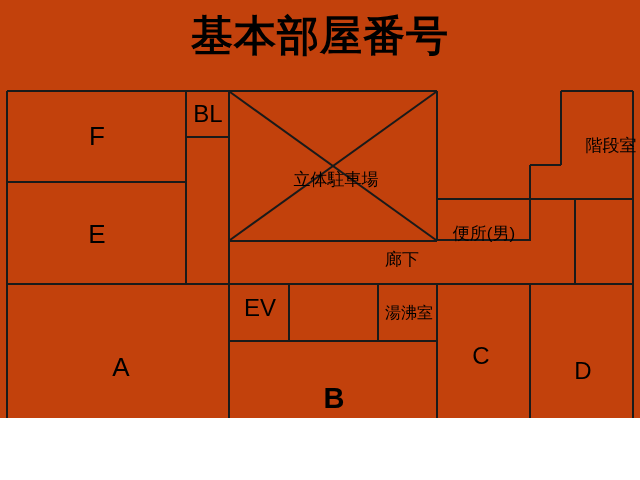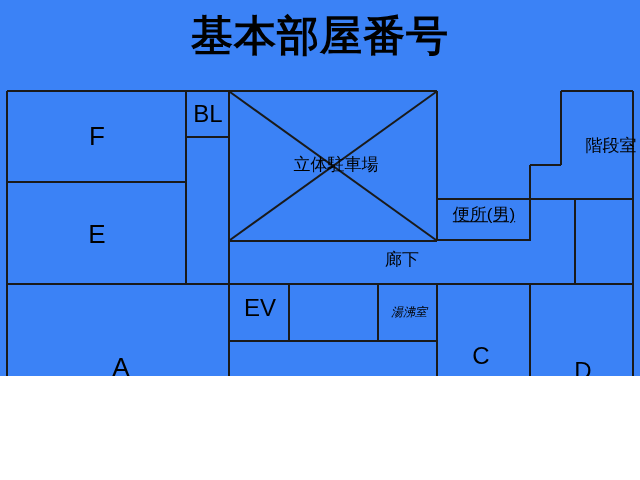--- a/index.html
+++ b/index.html
@@ -3,22 +3,22 @@
 <meta charset="utf-8">
 <style>
   html, body {
     margin: 0;
     padding: 0;
     background: #ffffff;
   }
   .slide {
     position: relative;
     width: 640px;
-    height: 376px;
-    background: #3b82f6;
+    height: 418px;
+    background: #c2410c;
     overflow: hidden;
     font-family: "Liberation Sans", sans-serif;
   }
   .slide-title {
     position: absolute;
     left: 0;
     right: 0;
     top: 13px;
     text-align: center;
     font-family: "Liberation Serif", serif;
@@ -40,32 +40,32 @@
     color: #000000;
     white-space: nowrap;
     line-height: 1.15;
     text-align: center;
   }
   .lbl-room   { font-size: 26px; }
   .lbl-room-b { font-size: 29px; font-weight: bold; }
   .lbl-room-cd{ font-size: 24px; }
   .lbl-small  { font-size: 24px; }
   .lbl-jp     { font-size: 17px; }
-  .lbl-jp-sm  { font-size: 12px; font-style: italic; }
+  .lbl-jp-sm  { font-size: 16px; }
   .f  { left:  97px; top: 137px; }
   .e  { left:  97px; top: 235px; }
   .a  { left: 121px; top: 368px; }
   .b  { left: 334px; top: 399px; }
   .c  { left: 481px; top: 356px; }
   .d  { left: 583px; top: 371px; }
   .bl { left: 208px; top: 114px; }
   .ev { left: 260px; top: 308px; }
-  .parking     { left: 336px; top: 165px; }
+  .parking     { left: 336px; top: 180px; }
   .stairwell   { left: 599px; top: 146px; margin-left: 12px; }
-  .toilet-men  { left: 484px; top: 215px; text-decoration: underline; }
+  .toilet-men  { left: 484px; top: 234px; }
   .toilet-women{ left: 602px; top: 243px; }
   .corridor    { left: 402px; top: 260px; }
   .kitchenette { left: 409px; top: 313px; }
 </style>
 </head>
 <body>
 
 <div class="slide">
 
   <div class="slide-title">基本部屋番号</div>

